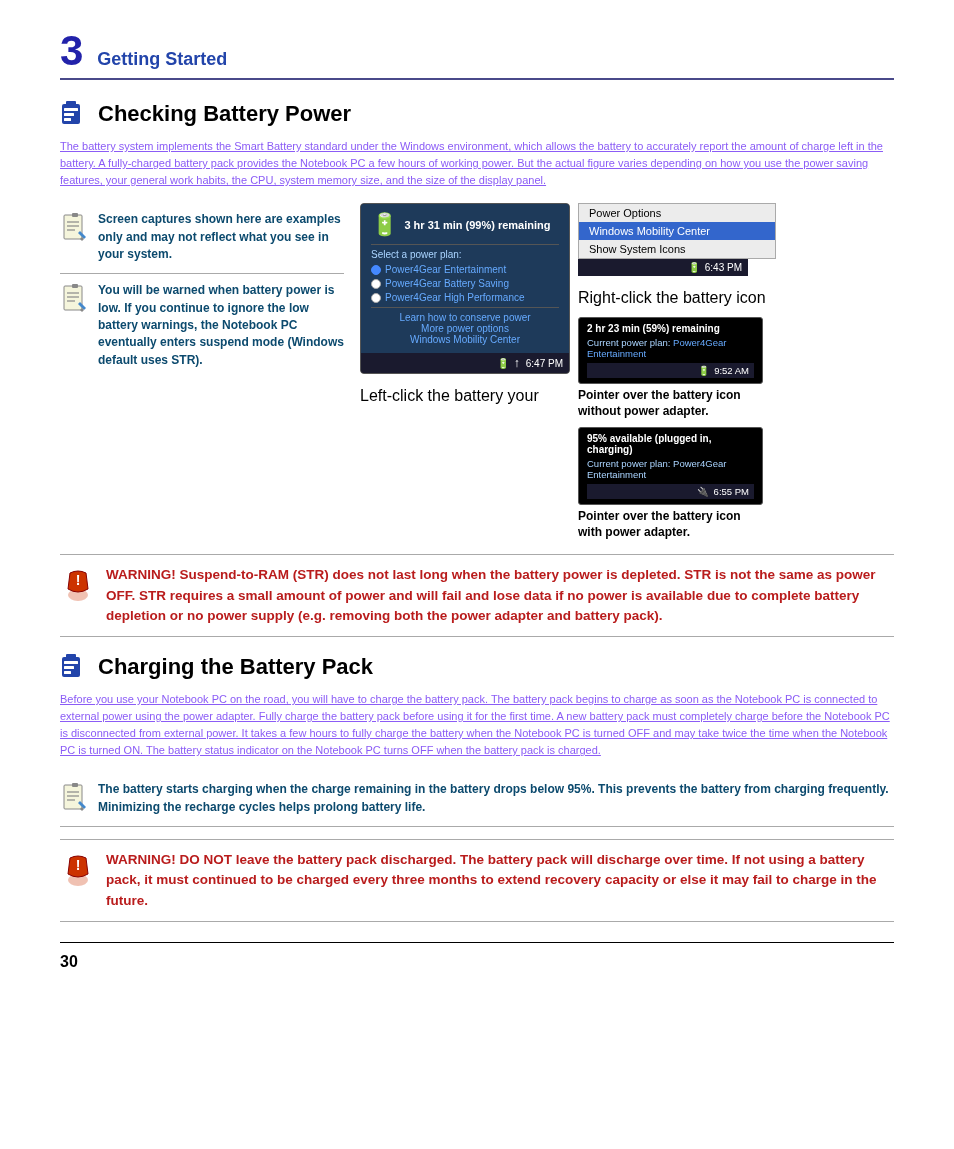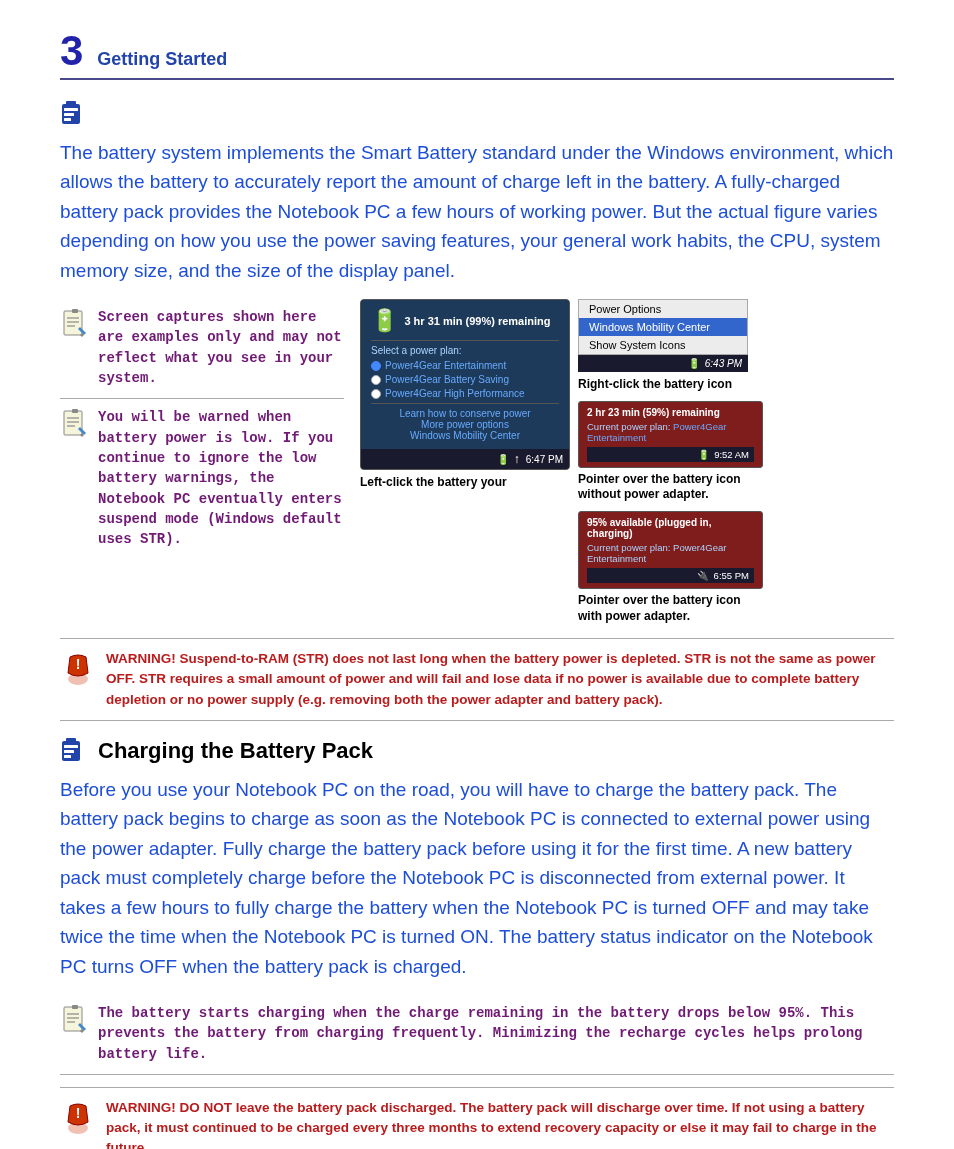--- a/index.html
+++ b/index.html
@@ -45,24 +45,25 @@
     }
     .section-icon {
       width: 28px;
       height: 28px;
       margin-right: 10px;
       flex-shrink: 0;
     }
 
     
     .body-text {
-      font-size: 19px;
+      font-size: 11px;
       line-height: 1.55;
       margin-bottom: 14px;
-      color: #1d4ed8;
+      color: #8b5cf6;
+      text-decoration: underline;
     }
 
     
     .content-with-screenshots {
       display: flex;
       gap: 0;
       margin-bottom: 14px;
     }
     .notes-column {
       width: 300px;
@@ -82,25 +83,24 @@
       margin-bottom: 0;
     }
     .note-icon {
       width: 30px;
       height: 30px;
       flex-shrink: 0;
       margin-right: 8px;
       margin-top: 2px;
     }
     .note-text {
-      font-size: 14px;
+      font-size: 12px;
       font-weight: bold;
       line-height: 1.45;
-      color: #701a75;
-      font-family: Liberation Mono, monospace;
+      color: #0c4a6e;
     }
 
     
     .warning-box {
       display: flex;
       align-items: flex-start;
       border-top: 1px solid #aaa;
       border-bottom: 1px solid #aaa;
       padding: 10px 0;
       margin: 10px 0 16px 0;
@@ -120,24 +120,24 @@
     }
     .screenshot-row {
       display: flex;
       gap: 8px;
     }
     .screenshot-block {
       display: flex;
       flex-direction: column;
     }
     .screenshot-caption {
-      font-size: 12px;
-      font-weight: bold;
+      font-size: 16px;
+      font-weight: normal;
       color: #000;
-      margin-top: 5px;
+      margin-top: 12px;
       line-height: 1.3;
     }
 
     
     .win-popup {
       background: #2d2d2d;
       border: 1px solid #555;
       border-radius: 4px;
       overflow: hidden;
       font-size: 11px;
@@ -213,38 +213,38 @@
       font-size: 12px;
       color: #fff;
     }
 
     
     .right-click-menu {
       background: #ececec;
       border: 1px solid #aaa;
       font-size: 11px;
       color: #000;
-      width: 170px;
+      width: 198px;
     }
     .right-click-item {
       padding: 3px 10px;
     }
     .right-click-taskbar {
       background: #1a1a2e;
       display: flex;
       justify-content: flex-end;
       align-items: center;
       padding: 3px 6px;
       font-size: 10px;
       color: #fff;
     }
 
     
     .small-popup {
-      background: #7f1d1d;
+      background: #000000;
       border: 1px solid #555;
       border-radius: 3px;
       padding: 5px 8px;
       font-size: 10px;
       color: #fff;
       width: 185px;
     }
     .small-popup .batt-time {
       font-weight: bold;
       margin-bottom: 3px;
@@ -287,20 +287,21 @@
 <div>
   <div class="section-title">
 
     <svg class="section-icon" viewBox="0 0 28 28" fill="none" xmlns="http://www.w3.org/2000/svg">
       <rect x="2" y="4" width="18" height="20" rx="2" fill="#2244aa"></rect>
       <rect x="6" y="1" width="10" height="4" rx="1" fill="#2244aa"></rect>
       <rect x="4" y="8" width="14" height="3" rx="0.5" fill="#fff"></rect>
       <rect x="4" y="13" width="10" height="3" rx="0.5" fill="#fff"></rect>
       <rect x="4" y="18" width="7" height="3" rx="0.5" fill="#fff"></rect>
     </svg>
+    <span>Checking Battery Power</span>
   </div>
 
   <p class="body-text">The battery system implements the Smart Battery standard under the Windows environment, which allows the battery to accurately report the amount of charge left in the battery. A fully-charged battery pack provides the Notebook PC a few hours of working power. But the actual figure varies depending on how you use the power saving features, your general work habits, the CPU, system memory size, and the size of the display panel.</p>
 
   <div class="content-with-screenshots">
 
     <div class="notes-column">
 
       <div class="note-box">
         <div class="note-icon">
@@ -378,21 +379,21 @@
 
           <div class="screenshot-block">
             <div style="position:relative;">
               <div class="right-click-menu">
                 <div class="right-click-item">Power Options</div>
                 <div class="right-click-item" style="background:#3366cc;color:#fff;">Windows Mobility Center</div>
                 <div class="right-click-item">Show System Icons</div>
               </div>
               <div class="right-click-taskbar" style="background:#1a1a2e;display:flex;justify-content:flex-end;align-items:center;padding:3px 6px;font-size:10px;color:#fff;width:170px;">
                 <span>🔋</span>
-                <span style="margin-left:4px;font-style:italic;">6:43 PM</span>
+                <span style="margin-left:4px;">6:43 PM</span>
               </div>
             </div>
             <div class="screenshot-caption">Right-click the battery icon</div>
           </div>
 
           <div class="screenshot-block">
             <div class="small-popup">
               <div class="batt-time">2 hr 23 min (59%) remaining</div>
               <div class="curr-plan">Current power plan: <span style="color:#66aaff;">Power4Gear Entertainment</span></div>
               <div class="taskbar-mini">

